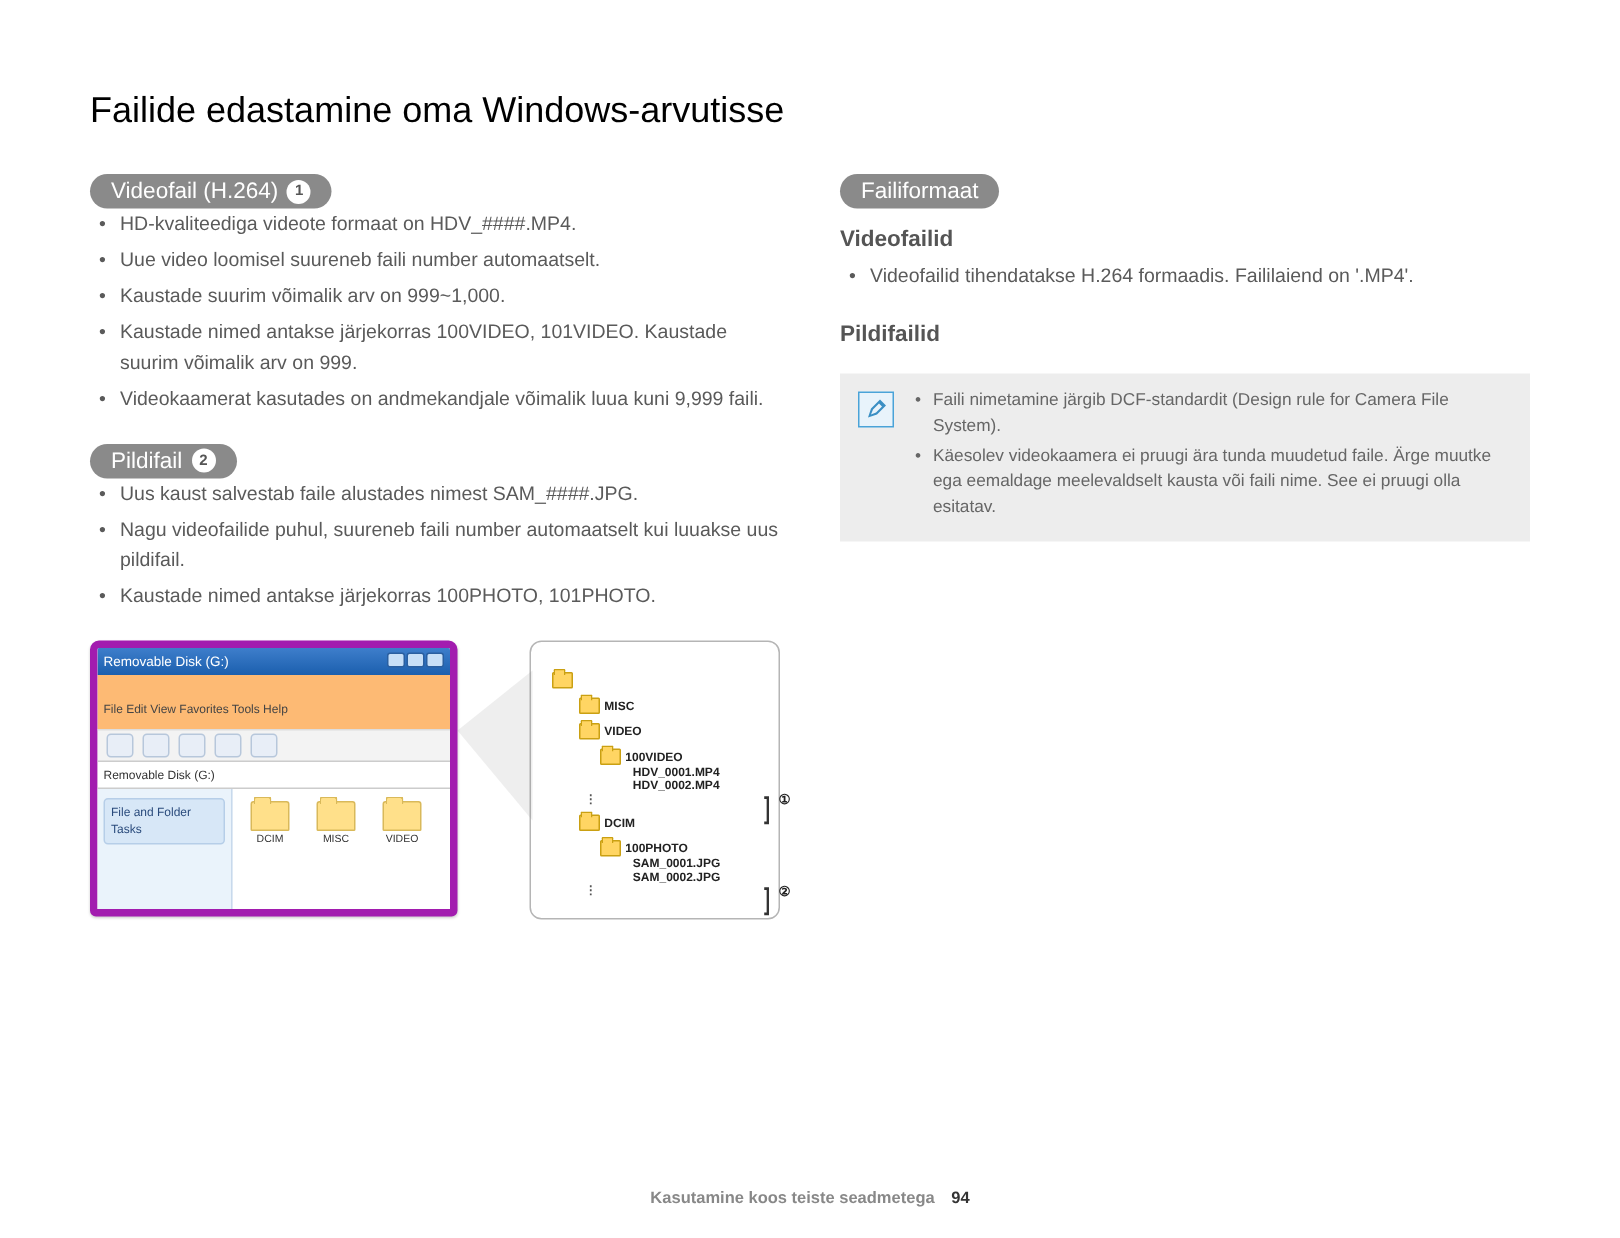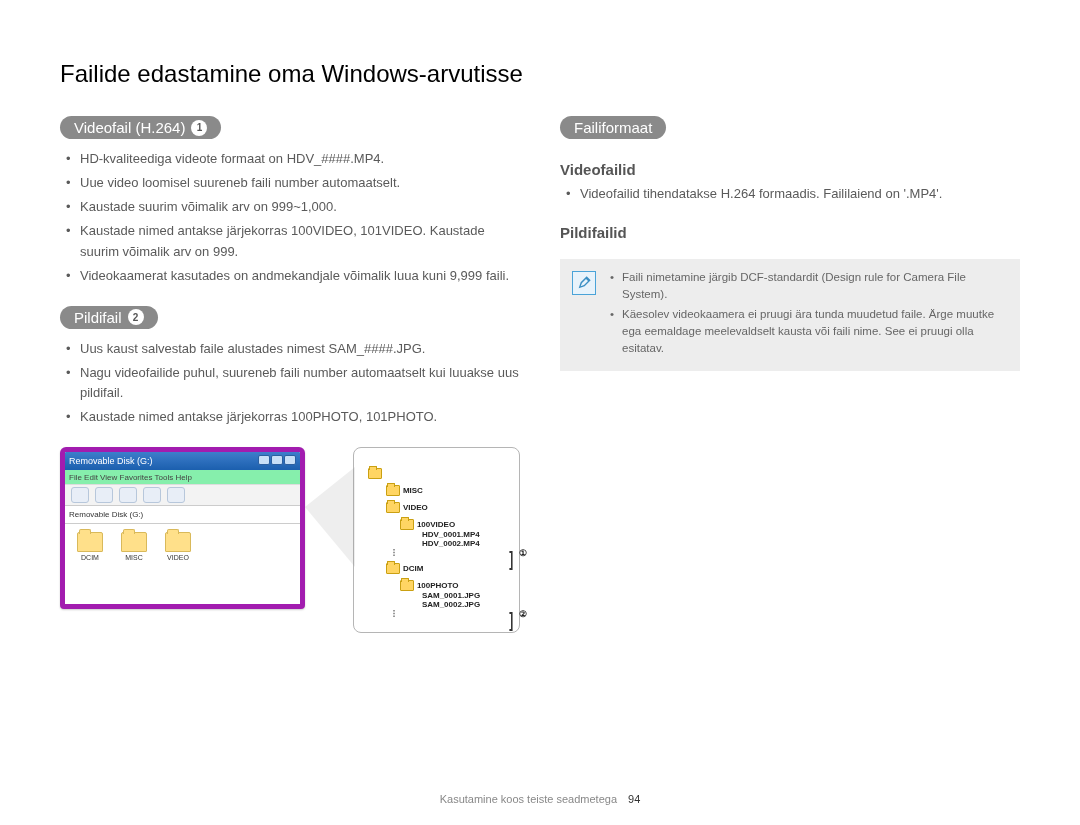--- a/index.html
+++ b/index.html
@@ -27,21 +27,21 @@
     min-width: 0;
   }
   .pill {
     display: inline-flex;
     align-items: center;
     background: #8a8a8a;
     color: #fff;
     border-radius: 14px;
     padding: 3px 14px 3px 14px;
     font-size: 15px;
-    margin-bottom: 10px;
+    margin-bottom: 0;
   }
   .pill .circ {
     display: inline-flex;
     justify-content: center;
     align-items: center;
     width: 16px;
     height: 16px;
     border-radius: 50%;
     background: #fff;
     color: #555;
@@ -126,23 +126,23 @@
     display: flex;
     align-items: center;
     padding: 0 4px;
     justify-content: space-between;
   }
   .explorer .titlebar .win-btns span{
     display:inline-block;width:12px;height:10px;background:#c7dff7;border:1px solid #2a5fa0;margin-left:1px;border-radius:2px;
   }
   .explorer .menubar {
     height: 14px;
-    background: #86efac;
+    background: #fdba74;
     color: #444;
-    padding: 3px 4px;
+    padding: 18px 4px;
     font-size: 8px;
   }
   .explorer .toolbar {
     height: 22px;
     background: #f3f3f3;
     border-top:1px solid #ddd;
     border-bottom:1px solid #ccc;
     display:flex;align-items:center;gap:6px;padding:0 6px;
   }
   .explorer .toolbar .tbtn{
@@ -187,21 +187,21 @@
   .tree-wrap .fico{
     display:inline-block;width:14px;height:11px;background:#ffd563;border:1px solid #caa012;border-radius:1px;vertical-align:middle;margin-right:3px;position:relative;
   }
   .tree-wrap .fico::before{content:"";position:absolute;top:-3px;left:0;width:6px;height:3px;background:#ffd563;border:1px solid #caa012;border-bottom:none;border-radius:1px 1px 0 0;}
   .tree-wrap .lbl{vertical-align:middle;}
   .tree-wrap .dots{letter-spacing:2px;color:#555;margin-left:22px;}
   .tree-wrap .files{padding-left:22px;}
   .tree-wrap .brace{position:absolute;right:-14px;font-size:20px;color:#333;transform:scaleX(0.6);}
   .tree-wrap .num{position:absolute;right:-26px;font-size:9px;}
   .footer{
-    position:absolute;bottom:20px;left:0;width:100%;text-align:center;font-size:11px;color:#888;
+    position:absolute;bottom:20px;left:0;width:100%;text-align:center;font-size:11px;color:#888;font-weight:bold;
   }
   .footer .pg{color:#333;margin-left:8px;}
 </style>
 </head>
 <body>
 
 <h1 class="page-title">Failide edastamine oma Windows-arvutisse</h1>
 
 <div class="columns">
 
@@ -238,20 +238,23 @@
         <div class="menubar">File   Edit   View   Favorites   Tools   Help</div>
         <div class="toolbar">
           <span class="tbtn"></span>
           <span class="tbtn"></span>
           <span class="tbtn"></span>
           <span class="tbtn"></span>
           <span class="tbtn"></span>
         </div>
         <div class="addr">Removable Disk (G:)</div>
         <div class="body">
+          <div class="side">
+            <div class="task">File and Folder Tasks</div>
+          </div>
           <div class="view">
             <div class="folder"><div class="ficon"></div><span>DCIM</span></div>
             <div class="folder"><div class="ficon"></div><span>MISC</span></div>
             <div class="folder"><div class="ficon"></div><span>VIDEO</span></div>
           </div>
         </div>
       </div>
       <div class="wedge"></div>
       <div class="tree-wrap">
         <div class="node root"><span class="fico"></span></div>

